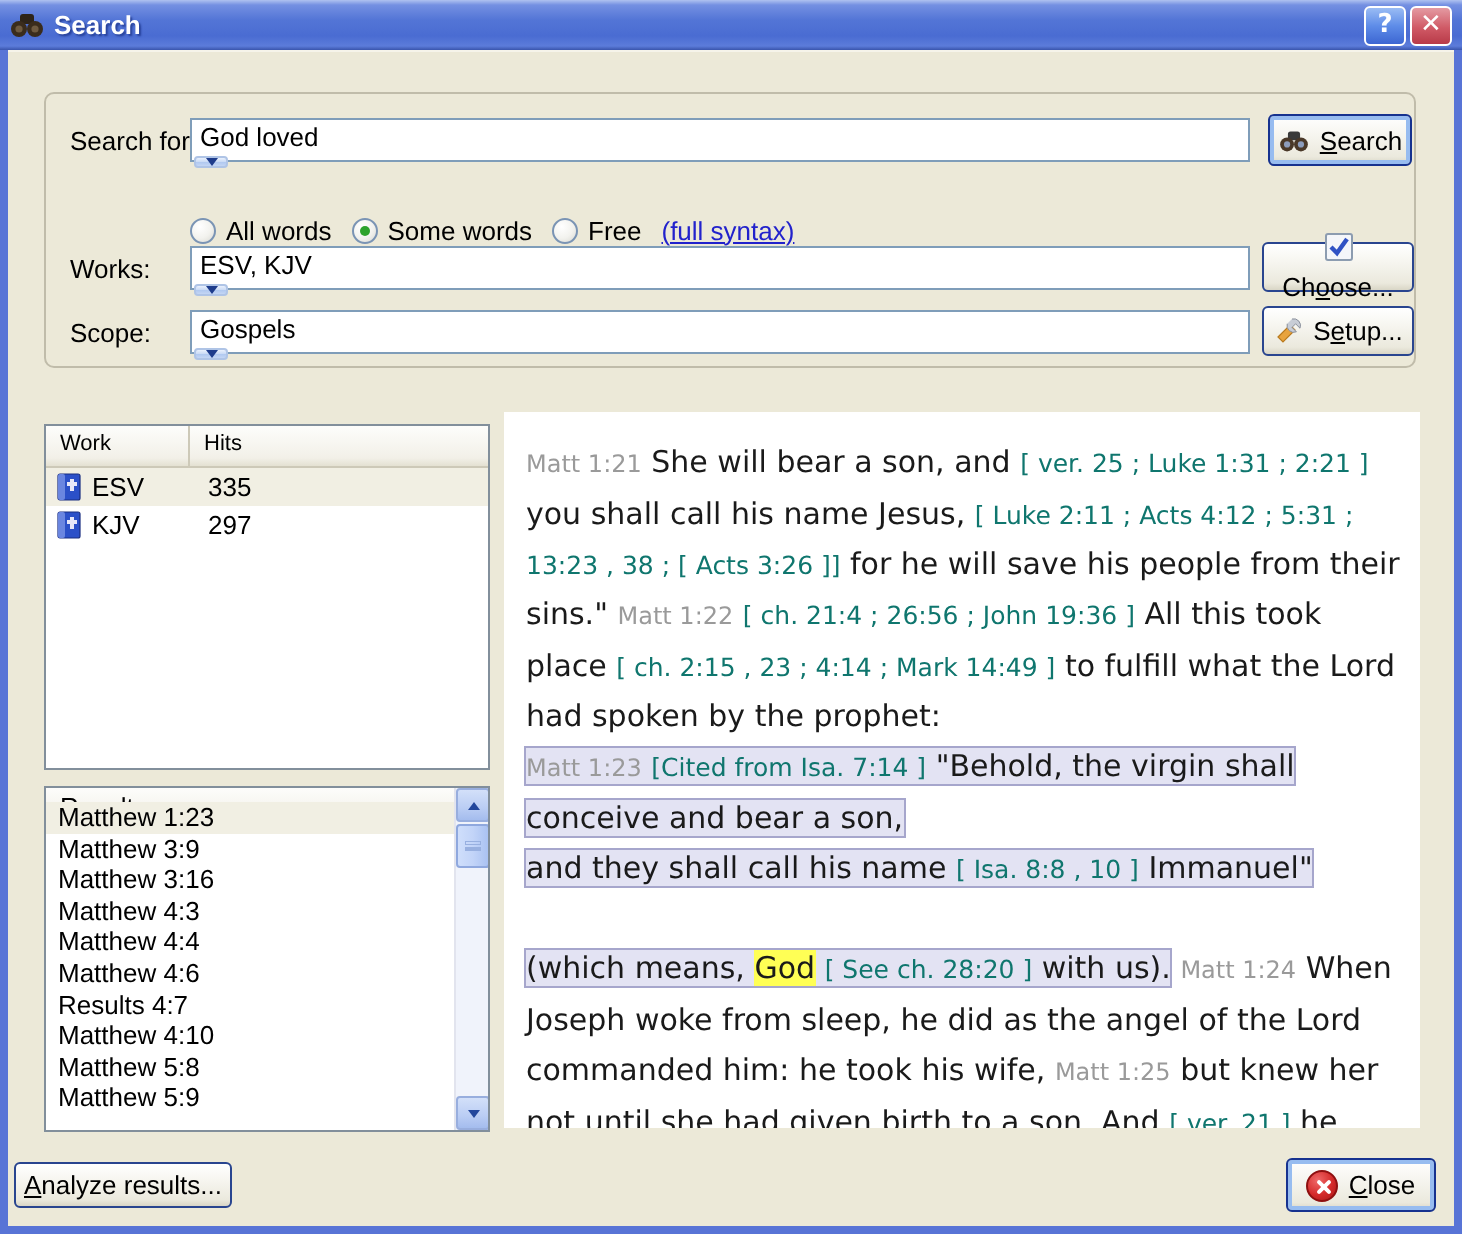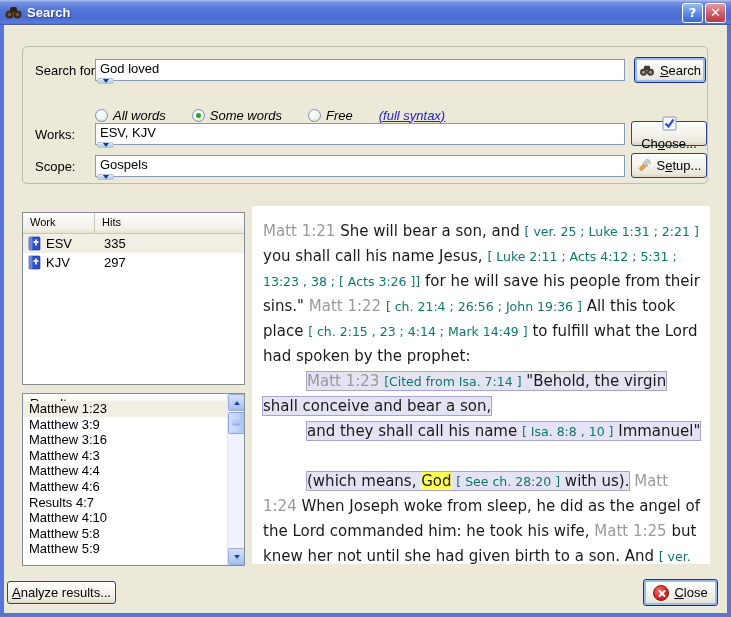--- a/index.html
+++ b/index.html
@@ -58,21 +58,21 @@
     position:absolute; border:1px solid #29458F; border-radius:3px;
     background:linear-gradient(180deg,#FFFFFF 0%,#F6F5EF 40%,#EBE9DD 85%,#D9D6C6 100%);
     font-family:"Liberation Sans",sans-serif; font-size:13px; color:#000;
     display:flex; align-items:center; justify-content:center; gap:5px; cursor:pointer;
   }
   .btn-default { box-shadow:inset 0 0 0 2px #97BCF0; border-color:#16328F; }
   .u { text-decoration:underline; }
   .btn .icon { flex:0 0 auto; display:block; }
 
   
-  .radio-row { position:absolute; left:72px; top:60px; height:16px; display:flex; align-items:center; gap:16px;font-style:italic; }
+  .radio-row { position:absolute; left:72px; top:60px; height:16px; display:flex; align-items:center; gap:0; }
   .radio-opt { display:flex; align-items:center; gap:5px; margin-right:10px; cursor:pointer; }
   .radio-circle {
     width:13px; height:13px; border-radius:50%;
     background:radial-gradient(circle at 35% 30%, #FFFFFF 0%, #F2F2EE 55%, #D8D8D2 100%);
     border:1px solid #7A94B4; position:relative;
   }
   .radio-circle.checked::after {
     content:""; position:absolute; left:3px; top:3px; width:5px; height:5px;
     border-radius:50%; background:#2DA32D;
   }
@@ -122,25 +122,25 @@
     border:1px solid #8FA8DE; cursor:pointer;
   }
   .sb-thumb::after { content:""; position:absolute; left:4px; top:8px; width:7px; height:1px; box-shadow:0 0 0 .5px #98B0E0, 0 3px 0 .5px #98B0E0; }
 
   
   .preview {
     position:absolute; left:248px; top:180px; width:458px; height:358px;
     background:#fff; overflow:hidden; padding:13px 6px 6px 11px;
     font-family:"DejaVu Sans",sans-serif; font-size:15px; line-height:25px; color:#1A1A1A;
   }
-  .s-vn   { color:#9A9A9A; font-size:15px; }
+  .s-vn   { color:#9A9A9A; font-size:12px; }
   .s-ref  { color:#0f766e; font-size:12.5px; }
   .s-txt  { color:#1A1A1A; }
   .s-match{ background:#FFFF55; }
-  .hl     { background:#E3E3F3; outline:1px solid #A6A6CC;margin-left:44px; }
+  .hl     { background:#E3E3F3; outline:1px solid #A6A6CC; }
 
   
   .footer-analyze { left:3px; top:555px; width:109px; height:23px; }
   .footer-close   { left:639px; top:553px; width:75px; height:27px; }
   .close-circle { width:16px; height:16px; border-radius:50%; background:radial-gradient(circle at 35% 30%,#F06A6A 0%,#D42A2A 55%,#A81414 100%); border:1px solid #8E1010; position:relative; }
   .close-circle::before, .close-circle::after {
     content:""; position:absolute; left:7px; top:3px; width:2px; height:9px; background:#fff; border-radius:1px;
   }
   .close-circle::before { transform:rotate(45deg); }
   .close-circle::after  { transform:rotate(-45deg); }

